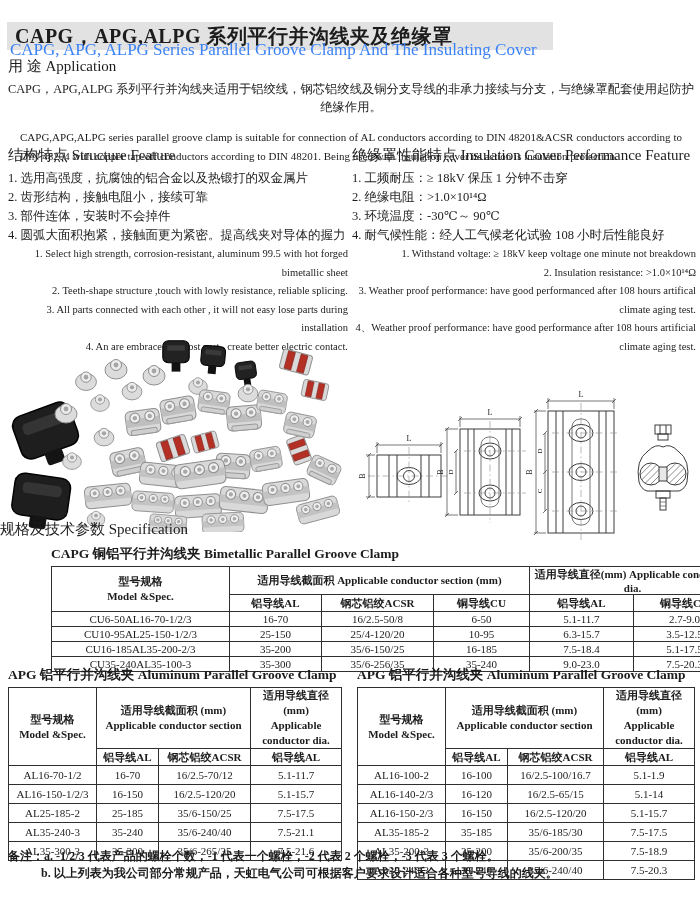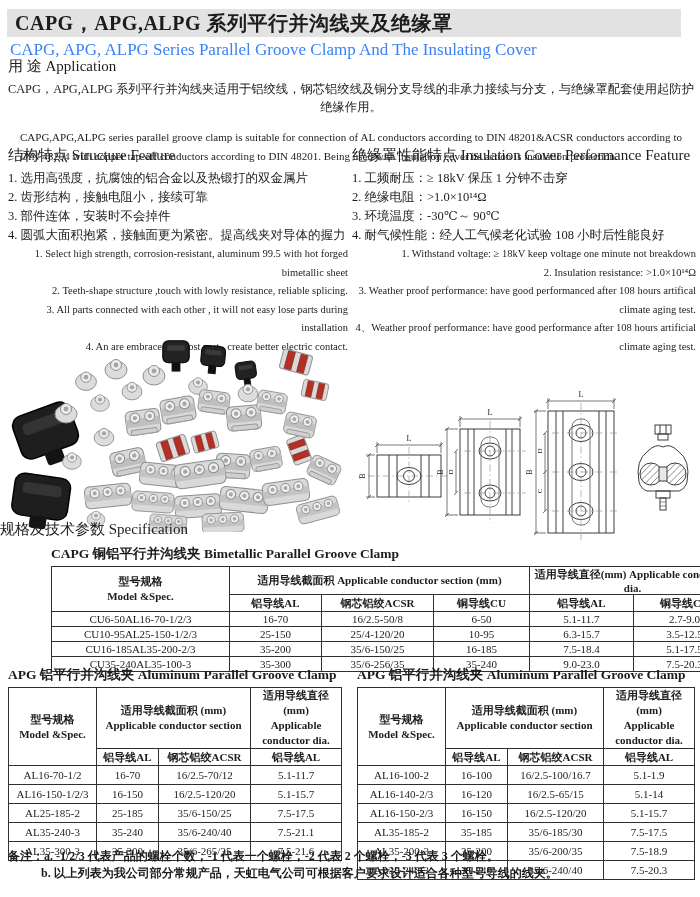--- a/index.html
+++ b/index.html
@@ -1,18 +1,18 @@
 <!DOCTYPE html>
 <html><head>
 <meta charset="utf-8">
 <style>
   html,body{margin:0;padding:0;background:#fff;}
   .page{position:relative;width:700px;height:897px;background:#fff;overflow:hidden;
         font-family:"Liberation Serif","DejaVu Serif",serif;color:#1c1c1c;}
-  .titlebar{position:absolute;left:7px;top:9px;width:674px;height:28px;background:#e2e2e2;
+  .titlebar{position:absolute;left:7px;top:22px;width:546px;height:28px;background:#e2e2e2;
         display:flex;align-items:center;box-sizing:border-box;padding-left:8px;}
   .titlebar .t{font-size:20px;font-weight:bold;letter-spacing:.5px;}
   .subtitle{position:absolute;left:10px;top:40px;font-size:17px;color:#3b82f6;}
   .app{position:absolute;left:8px;top:57px;width:686px;}
   .h1{font-size:15px;font-weight:normal;margin:0 0 4px 0;}
   .app-zh{font-size:12.3px;line-height:18px;margin:2px 0 3px 0;text-align:center;}
   .app-en{font-size:11px;line-height:19px;text-align:justify;margin:12px;}
   .col-l{position:absolute;left:8px;top:146px;width:340px;}
   .col-r{position:absolute;left:352px;top:146px;width:344px;}
   .feat-zh{font-size:12.5px;line-height:19px;}

